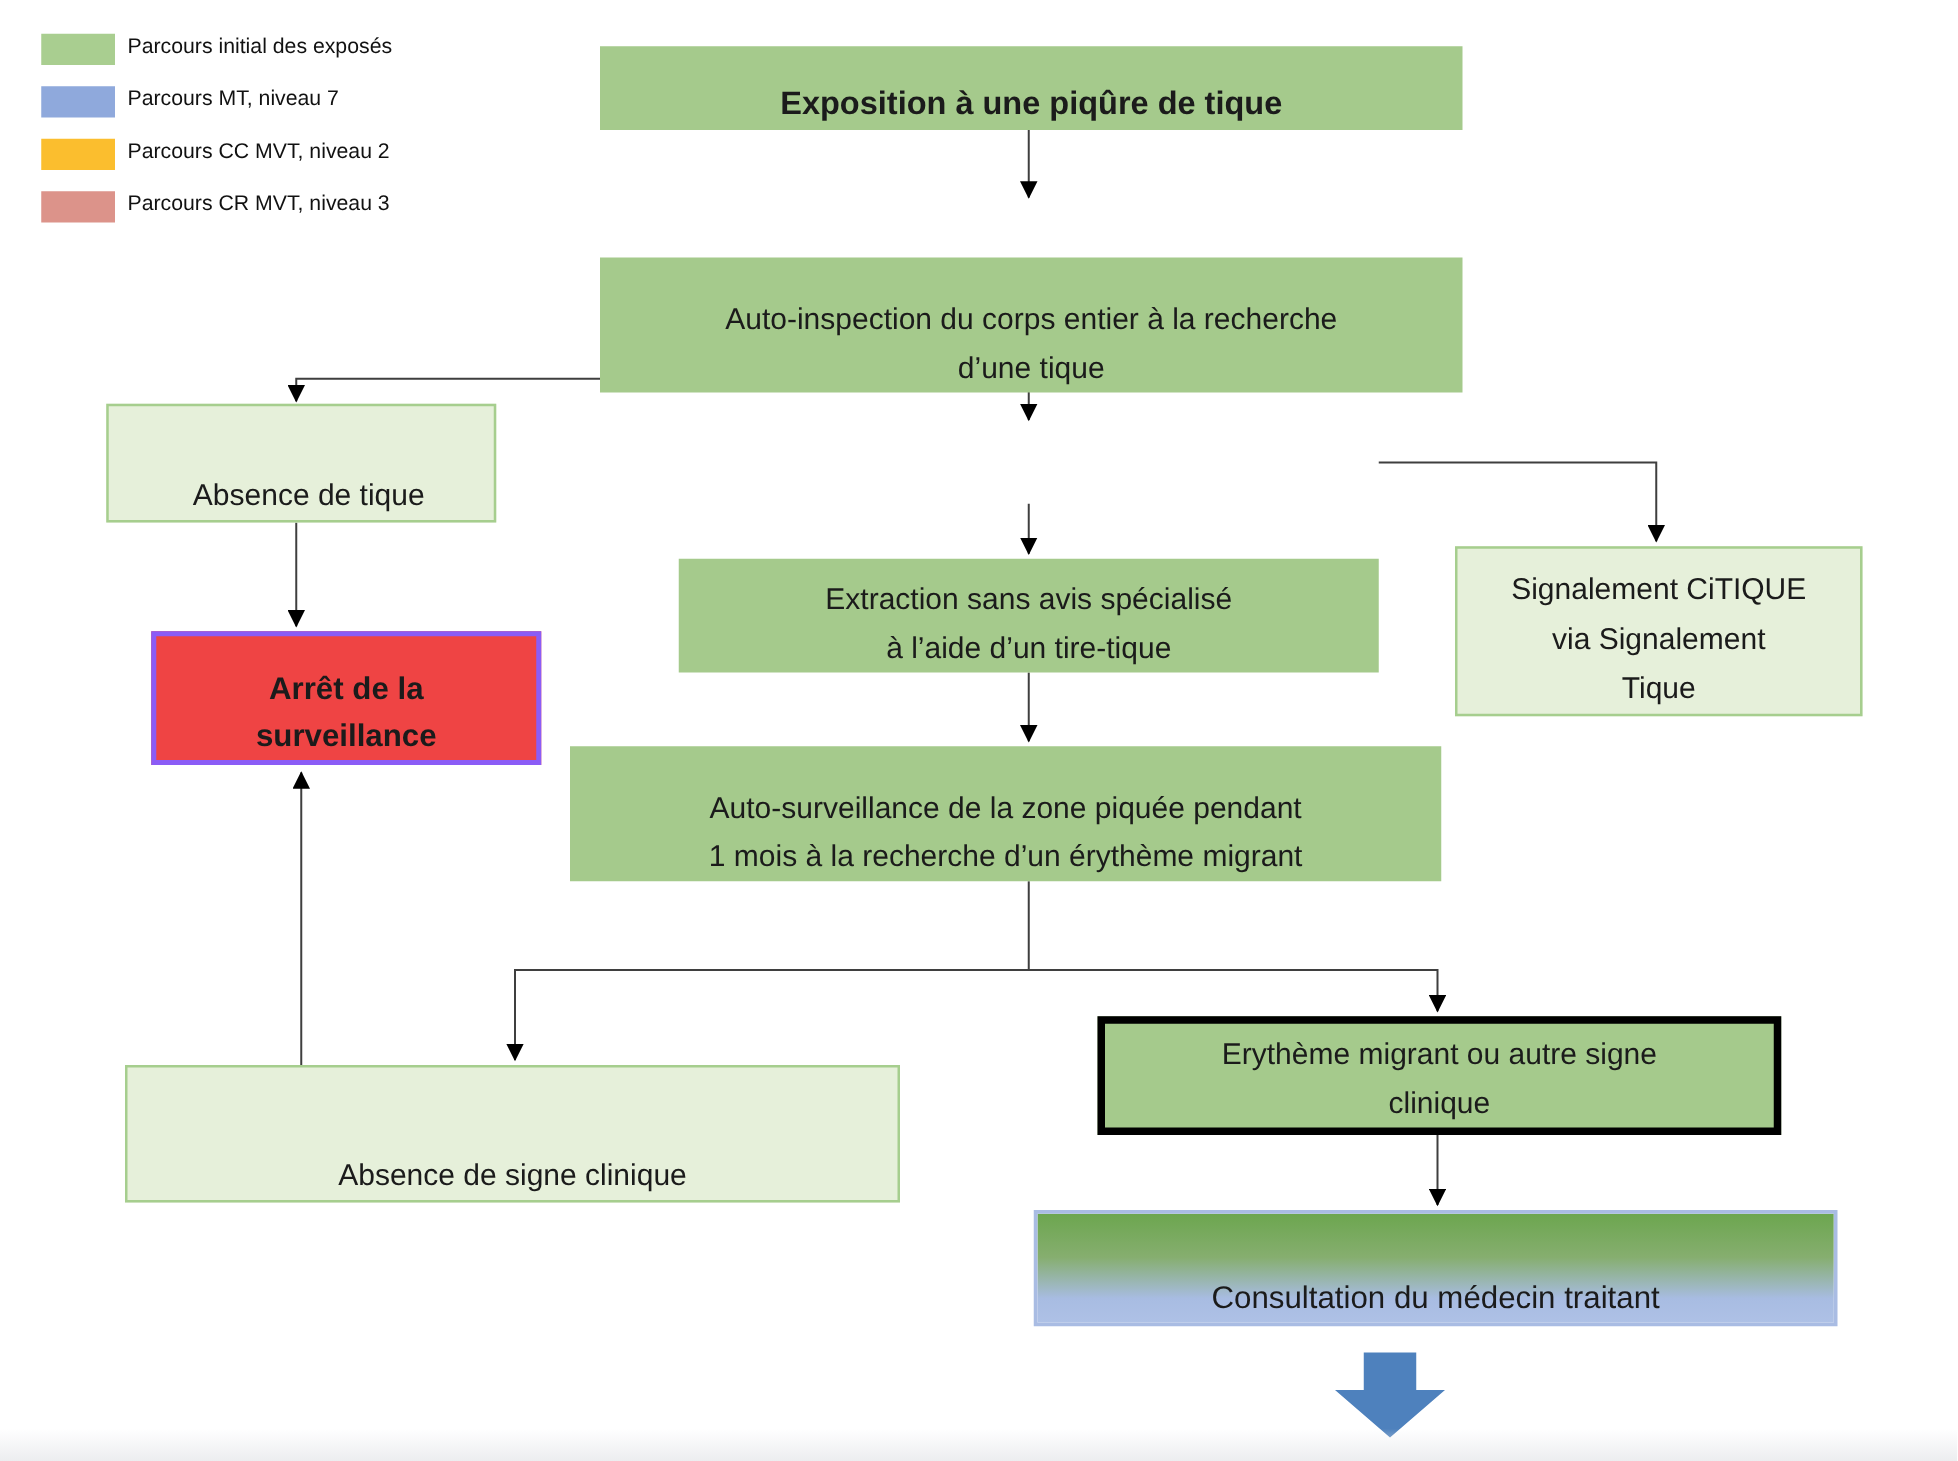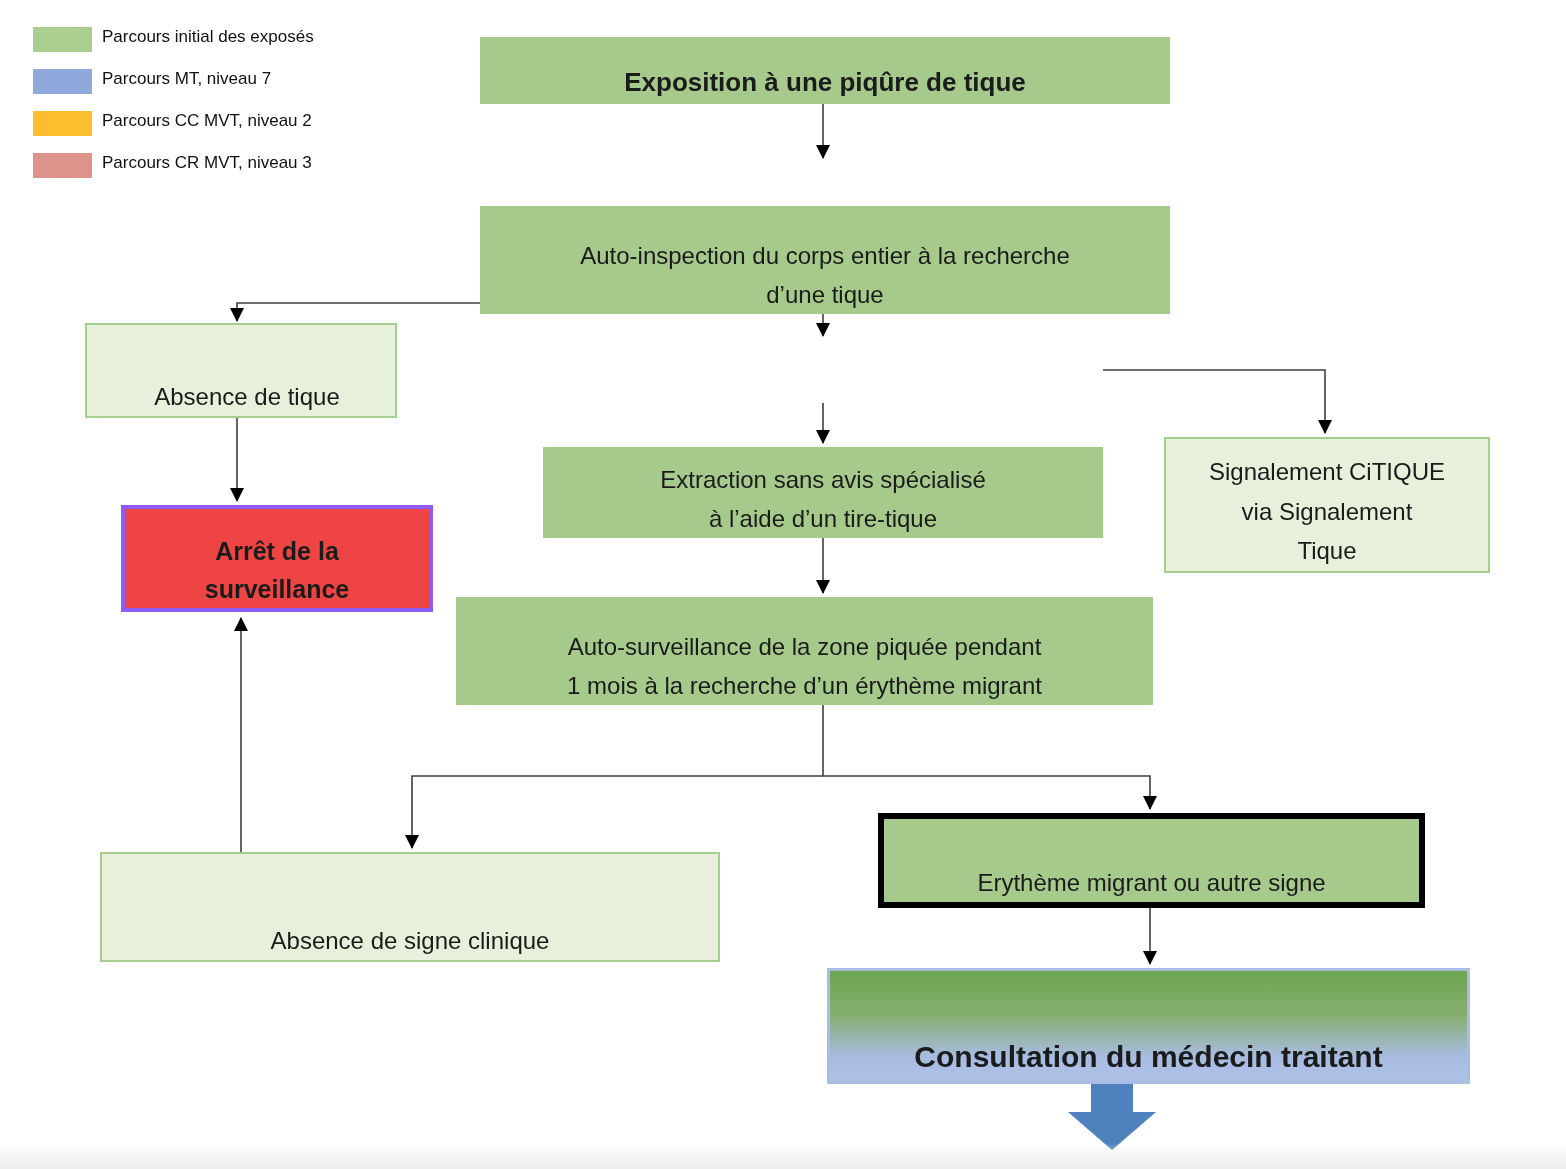--- a/index.html
+++ b/index.html
@@ -26,22 +26,22 @@
   #n-autoinspection{left:480px;top:172px;width:690px;height:108px;margin-top:34px;}
   #n-absence-tique{left:85px;top:323px;width:312px;height:95px;padding-left:12px;}
   #n-presence{left:545px;top:340px;width:558px;height:63px;}
   #n-signalement{left:1164px;top:437px;width:326px;height:136px;line-height:1.65;}
   #n-extraction{left:543px;top:447px;width:560px;height:91px;}
   #n-arret{left:85px;top:505px;width:312px;height:107px;background:#ef4444;border:4px solid #8b5cf6;font-weight:bold;font-size:25px;line-height:1.5;margin-left:36px;}
   #n-autosurveillance{left:456px;top:597px;width:697px;height:108px;}
   #n-absence-signe{left:100px;top:852px;width:620px;height:110px;}
   #n-erytheme{left:878px;top:813px;width:547px;height:95px;border:6px solid #000000;}
   #n-consultation{
-    left:827px;top:968px;width:643px;height:116px;
-    border:3px solid #A9BCE3;font-weight:bold;font-size:30px;
+    left:827px;top:968px;width:643px;height:93px;
+    border:3px solid #A9BCE3;font-weight:normal;font-size:25px;
     background:linear-gradient(to bottom,#6CA64F 0%,#86AE6F 40%,#A8BCE2 78%,#AEC1E6 100%);
   }
 
   .legend{position:absolute;left:33px;top:27px;z-index:2;}
   .legend-row{display:flex;margin-bottom:17px;height:25px;}
   .legend-swatch{width:59px;height:25px;flex:0 0 59px;margin-right:10px;}
   .legend-label{font-size:17px;color:#111;white-space:nowrap;}
 
   .bottom-fade{
     position:absolute;left:0;bottom:0;width:100%;height:26px;z-index:3;
@@ -139,20 +139,21 @@
     </span>
   </div>
 
   <div class="box fill-light" id="n-absence-signe">
     <span>Absence de signe clinique</span>
   </div>
 
   <div class="box fill-green" id="n-erytheme">
     <span>
       <span class="line">Erythème migrant ou autre signe</span>
+      <span class="line">clinique</span>
     </span>
   </div>
 
   <div class="box" id="n-consultation">
     <span>Consultation du médecin traitant</span>
   </div>
 
   <div class="bottom-fade"></div>
 </div>
 

